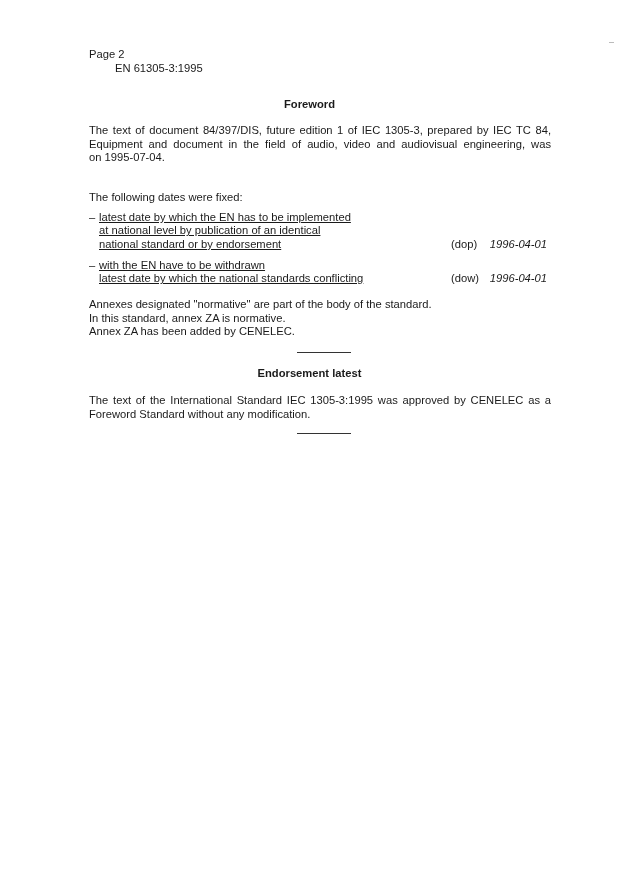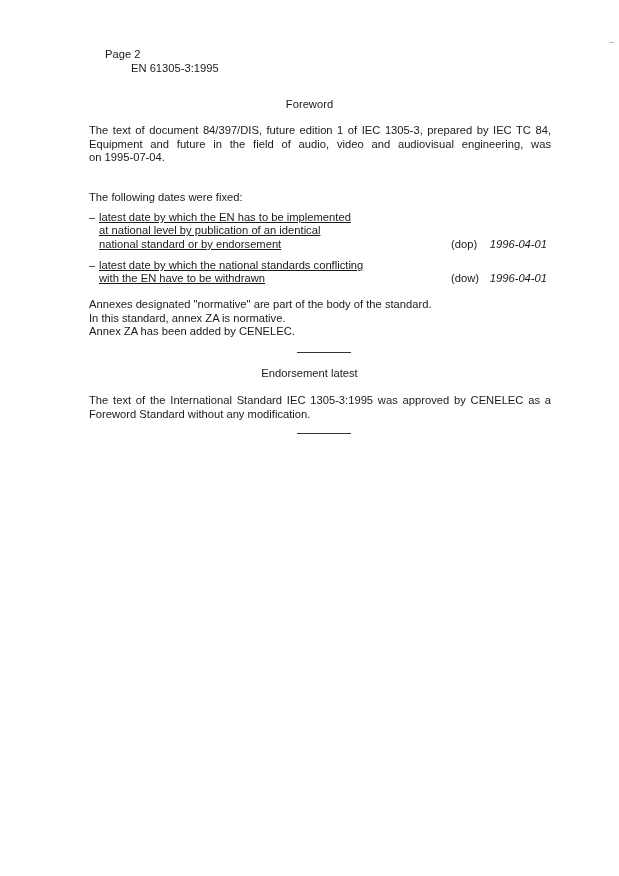--- a/index.html
+++ b/index.html
@@ -1,20 +1,20 @@
 <!DOCTYPE html>
 <html><head>
 <meta charset="utf-8">
 <style>
   html, body { margin:0; padding:0; background:#ffffff; }
   body { width:619px; height:876px; position:relative; overflow:hidden;
          font-family:"Liberation Sans", sans-serif; color:#1a1a1a; font-size:11.2px; }
   .abs { position:absolute; }
-  .hdr { left:105px; line-height:14px; }
-  .title { left:0; width:619px; text-align:center; font-weight:normal; }
+  .hdr { left:89px; line-height:14px; }
+  .title { left:0; width:619px; text-align:center; font-weight:bold; }
   .para { left:89px; width:462px; line-height:13.6px; text-align:justify; }
   .line { white-space:nowrap; }
   .just { text-align:justify; text-align-last:justify; }
   .item { left:89px; width:462px; line-height:13.4px; }
   .item .dash { position:absolute; left:0; top:0; }
   .item .txt { position:absolute; left:10px; top:0;text-decoration:underline; }
   .item .code { position:absolute; left:362px; }
   .item .date { position:absolute; right:4px;font-style:italic; }
   .rule { height:1px; background:#333; width:54px; left:297px; }
   .speck { left:609px; top:42px; width:5px; height:1px; background:#bbb; }
@@ -27,42 +27,42 @@
   <div class="abs hdr" style="top:61px;padding-left:26px;">EN 61305-3:1995</div>
 </div>
 
 <div class="speck abs"></div>
 
 <section>
   <div class="abs title" style="top:98px;">Foreword</div>
 
   <div class="abs para" style="top:124px;">
     <div class="line just">The text of document 84/397/DIS, future edition 1 of IEC 1305-3, prepared by IEC TC 84,</div>
-    <div class="line just">Equipment and future in the field of audio, video and audiovisual engineering, was</div>
+    <div class="line just">Equipment and document in the field of audio, video and audiovisual engineering, was</div>
     <div class="line">on 1995-07-04.</div>
   </div>
 
   <div class="abs para" style="top:191px;">The following dates were fixed:</div>
 
   <div class="abs item" style="top:211px; height:42px;">
     <span class="dash">–</span>
     <div class="txt">
       <div>latest date by which the EN has to be implemented</div>
       <div>at national level by publication of an identical</div>
       <div>national standard or by endorsement</div>
     </div>
     <span class="code" style="top:26.8px;">(dop)</span>
     <span class="date" style="top:26.8px;">1996-04-01</span>
   </div>
 
   <div class="abs item" style="top:259px; height:28px;">
     <span class="dash">–</span>
     <div class="txt">
+      <div>with the EN have to be withdrawn</div>
       <div>latest date by which the national standards conflicting</div>
-      <div>with the EN have to be withdrawn</div>
     </div>
     <span class="code" style="top:13.4px;">(dow)</span>
     <span class="date" style="top:13.4px;">1996-04-01</span>
   </div>
 
   <div class="abs para" style="top:298px;">
     <div class="line">Annexes designated "normative" are part of the body of the standard.</div>
     <div class="line">In this standard, annex ZA is normative.</div>
     <div class="line">Annex ZA has been added by CENELEC.</div>
   </div>

